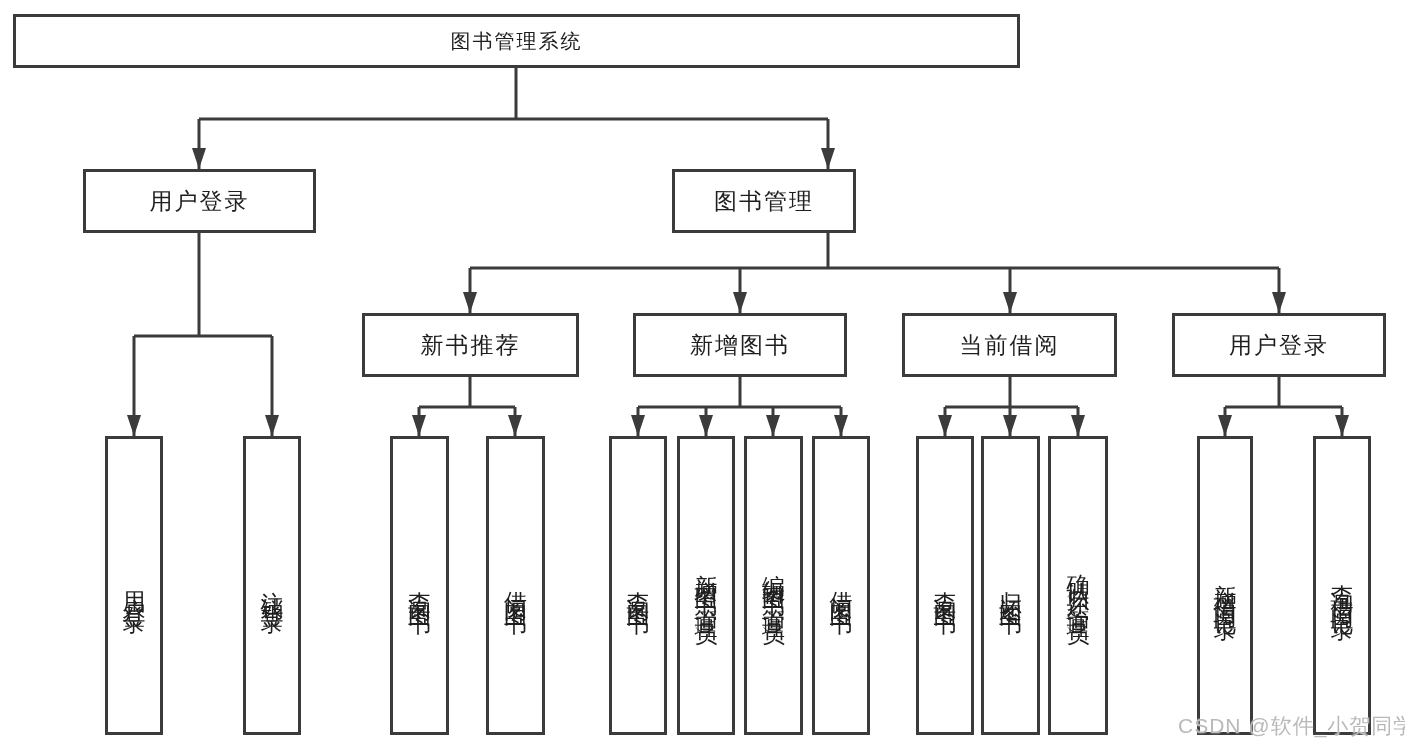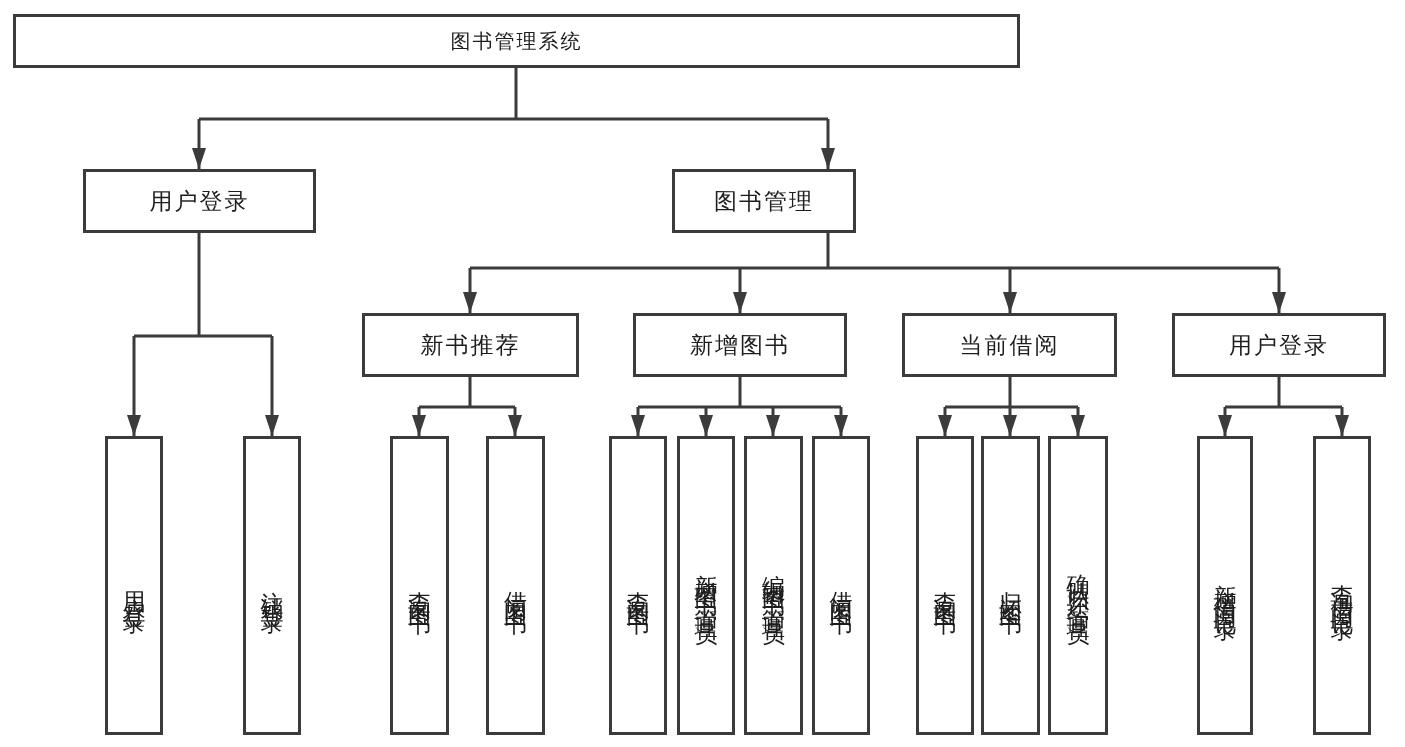--- a/index.html
+++ b/index.html
@@ -118,14 +118,15 @@
   <div class="node vnode" style="left:744px; top:436px; width:59px; height:299px;">编辑图书（管理员）</div>
   <div class="node vnode" style="left:812px; top:436px; width:58px; height:299px;">借阅图书</div>
 
   <div class="node vnode" style="left:916px; top:436px; width:58px; height:299px;">查询图书</div>
   <div class="node vnode" style="left:981px; top:436px; width:59px; height:299px;">归还图书</div>
   <div class="node vnode" style="left:1048px; top:436px; width:60px; height:299px;">确认归还（管理员）</div>
 
   <div class="node vnode" style="left:1197px; top:436px; width:56px; height:299px;">新增借阅记录</div>
   <div class="node vnode" style="left:1313px; top:436px; width:58px; height:299px;">查询借阅记录</div>
 
+  <div class="watermark">CSDN @软件_小贺同学</div>
 
 </div>
 
 </body></html>

